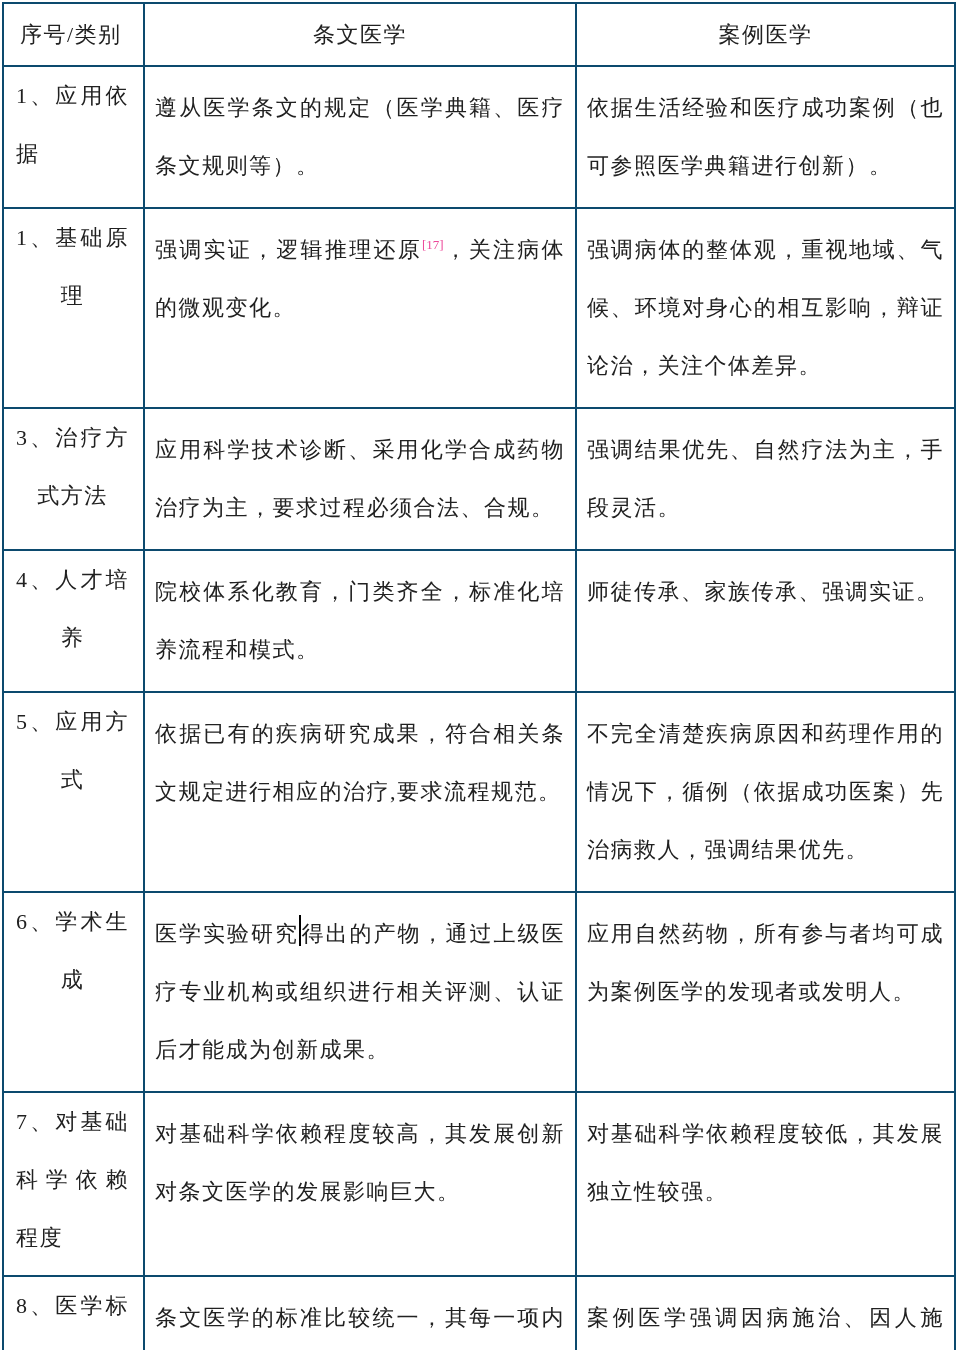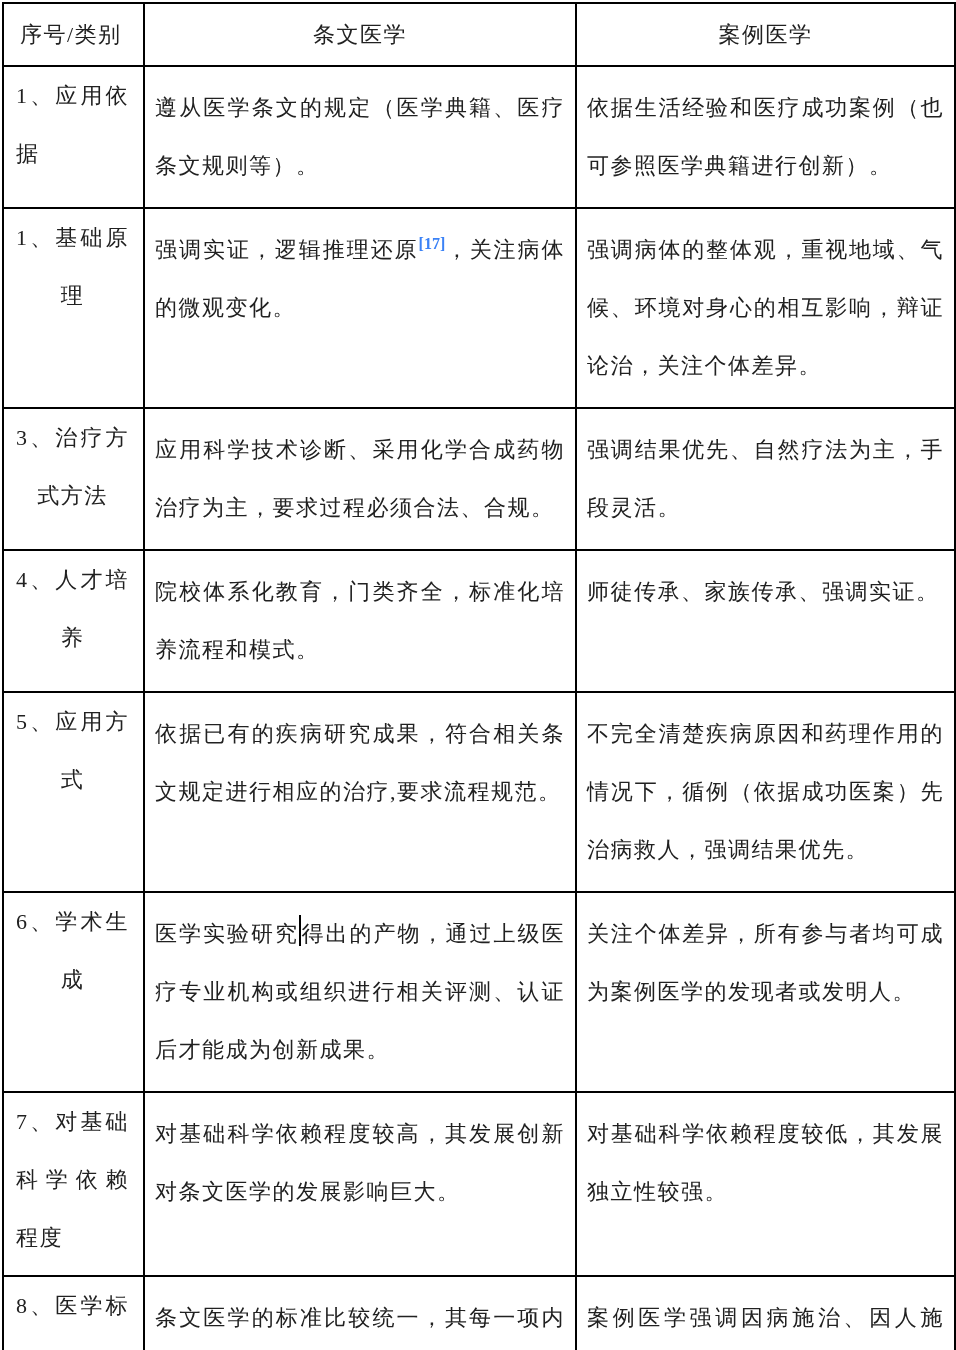--- a/index.html
+++ b/index.html
@@ -14,21 +14,21 @@
     font-family: "Liberation Serif", "DejaVu Serif", serif;
     color: #212121;
   }
   table.doc-table {
     border-collapse: collapse;
     table-layout: fixed;
     width: 952px;
     margin: 2px 0 0 2px;
   }
   .doc-table th, .doc-table td {
-    border: 2px solid #000000;
+    border: 2px solid #0c4a6e;
     font-size: 22px;
     font-weight: normal;
     letter-spacing: 1.5px;
     vertical-align: top;
     overflow: hidden;
   }
   .doc-table th {
     height: 61px;
     vertical-align: middle;
     line-height: 24px;
@@ -46,26 +46,25 @@
     text-justify: inter-character;
     text-align-last: left;
   }
   .doc-table td.cat {
     padding: 0 14px 8px 12px;
   }
   .doc-table td.tl-center {
     text-align-last: center;
   }
   sup.ref {
-    color: #3b82f6;
-    font-size: 16px;
+    color: #ec4899;
+    font-size: 13px;
     letter-spacing: 0;
     line-height: 0;
     vertical-align: super;
-    font-weight: bold;
   }
   .caret {
     display: inline-block;
     width: 2px;
     height: 31px;
     background: #000000;
     vertical-align: -5px;
   }
 </style>
 </head>
@@ -106,21 +105,21 @@
       <td>师徒传承、家族传承、强调实证。</td>
     </tr>
     <tr style="height:175px">
       <td class="cat tl-center">5、应用方式</td>
       <td>依据已有的疾病研究成果，符合相关条文规定进行相应的治疗,要求流程规范。</td>
       <td>不完全清楚疾病原因和药理作用的情况下，循例（依据成功医案）先治病救人，强调结果优先。</td>
     </tr>
     <tr style="height:173px">
       <td class="cat tl-center">6、学术生成</td>
       <td><span>医学实验研究</span><span class="caret"></span><span>得出的产物，通过上级医疗专业机构或组织进行相关评测、认证后才能成为创新成果。</span></td>
-      <td>关注个体差异，所有参与者均可成为案例医学的发现者或发明人。</td>
+      <td>应用自然药物，所有参与者均可成为案例医学的发现者或发明人。</td>
     </tr>
     <tr style="height:173px">
       <td class="cat">7、对基础科学依赖程度</td>
       <td>对基础科学依赖程度较高，其发展创新对条文医学的发展影响巨大。</td>
       <td>对基础科学依赖程度较低，其发展独立性较强。</td>
     </tr>
     <tr style="height:231px">
       <td class="cat tl-center">8、医学标准</td>
       <td>条文医学的标准比较统一，其每一项内容都要求形成量化的指标，简单直观，更容易被接受和认可，推广应用相对更容易。</td>
       <td>案例医学强调因病施治、因人施治，治疗过程中标准不统一，结果导向性较强，其地域性也较强，造成推广应用局限性较大。</td>

